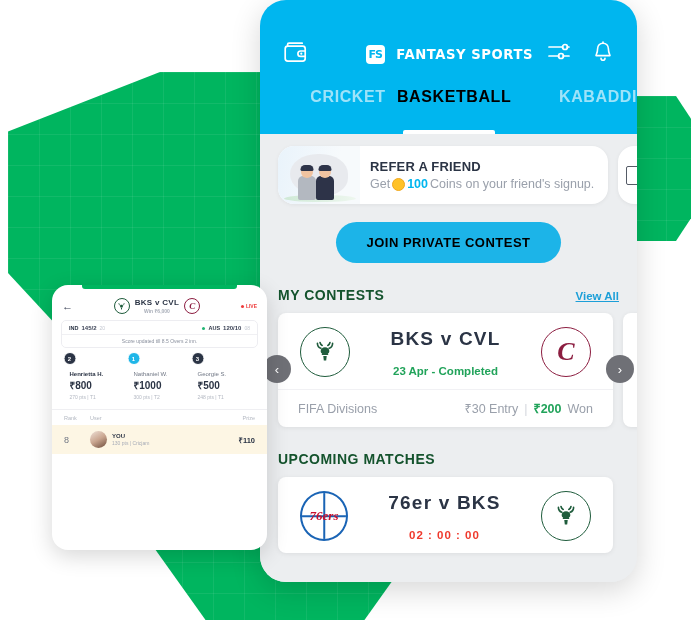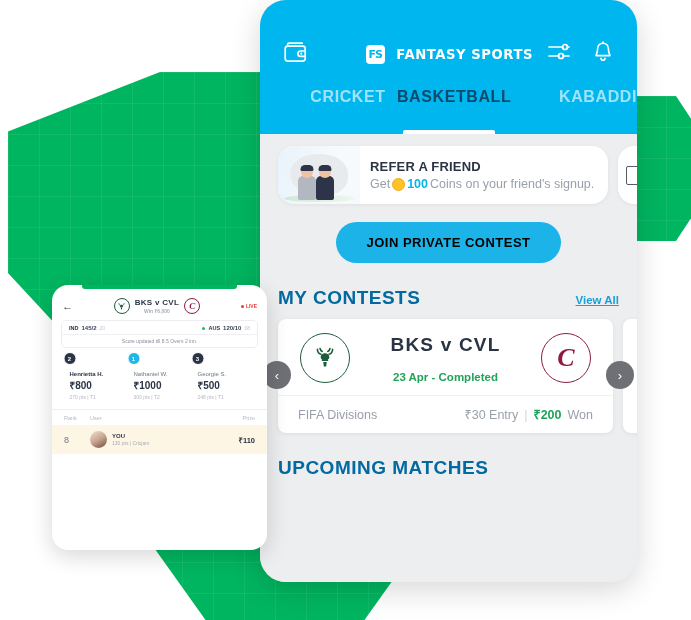--- a/index.html
+++ b/index.html
@@ -306,21 +306,21 @@
   .rp-tab {
     flex: 1;
     text-align: right;
     padding-bottom: 28px;
     color: rgba(255,255,255,0.62);
     font-size: 16px;
     font-weight: bold;
     letter-spacing: 0.6px;
     position: relative;
   }
-  .rp-tab.active { color: #0c4a6e; }
+  .rp-tab.active { color: #000000; }
   .rp-tab.active::after {
     content: "";
     position: absolute;
     left: 50%; transform: translateX(-50%);
     bottom: 0;
     width: 92px; height: 4px;
     background: #ffffff;
     border-radius: 2px 2px 0 0;
   }
   .rp-body {
@@ -446,23 +446,23 @@
     border-radius: 24px;
     font-family: "Liberation Sans", sans-serif;
   }
   .rp-section {
     display: flex;
     align-items: baseline;
     justify-content: space-between;
     padding: 24px 18px 10px 18px;
   }
   .rp-sec-title {
-    font-size: 19px;
-    font-weight: bold;
-    color: #0369a1;
+    font-size: 14px;
+    font-weight: bold;
+    color: #14532d;
     letter-spacing: 0.5px;
   }
   .rp-viewall {
     font-size: 11.5px;
     color: #1c9fd8;
     text-decoration: underline;
     font-weight: bold;
   }
   .rp-carousel {
     position: relative;
@@ -700,20 +700,44 @@
         <div class="rp-card peek"></div>
       </div>
       <div class="rp-arrow left">‹</div>
       <div class="rp-arrow right">›</div>
     </div>
 
     <div class="rp-section">
       <span class="rp-sec-title">UPCOMING MATCHES</span>
     </div>
 
+    <div class="rp-carousel">
+      <div class="rp-cards">
+        <div class="rp-card">
+          <div class="rp-card-main">
+            <div class="rp-logo-circle sixers">
+              <div class="sixers-ball">
+                <span class="sb-txt">76ers</span>
+              </div>
+            </div>
+            <div class="rp-match-center">
+              <div class="rp-match-title">76er  v  BKS</div>
+              <div class="rp-match-sub timer">02 : 00 : 00</div>
+            </div>
+            <div class="rp-logo-circle">
+              <svg class="deer" viewBox="0 0 24 24" fill="none">
+                <path d="M5 4c0 3 1.8 4.2 3.2 4.6M19 4c0 3-1.8 4.2-3.2 4.6M7.4 3.2c.4 1.6 1.2 2.4 2 2.8M16.6 3.2c-.4 1.6-1.2 2.4-2 2.8" stroke="#1f5c3c" stroke-width="1.5" stroke-linecap="round"></path>
+                <path d="M12 7.5c-2.4 0-4 1.6-4 3.6 0 1.3.7 2 1.4 2.4l-.6 1.2h6.4l-.6-1.2c.7-.4 1.4-1.1 1.4-2.4 0-2-1.6-3.6-4-3.6z" fill="#1f5c3c"></path>
+                <path d="M10.4 15.6h3.2l-.5 4.2h-2.2l-.5-4.2z" fill="#1f5c3c"></path>
+              </svg>
+            </div>
+          </div>
+        </div>
+      </div>
+    </div>
 
   </div>
 </div>
 
 <div class="phone" id="phone-left">
   <div class="lp-topbar"></div>
 
   <div class="lp-header">
     <span class="lp-back">←</span>
     <div class="lp-title-wrap">

